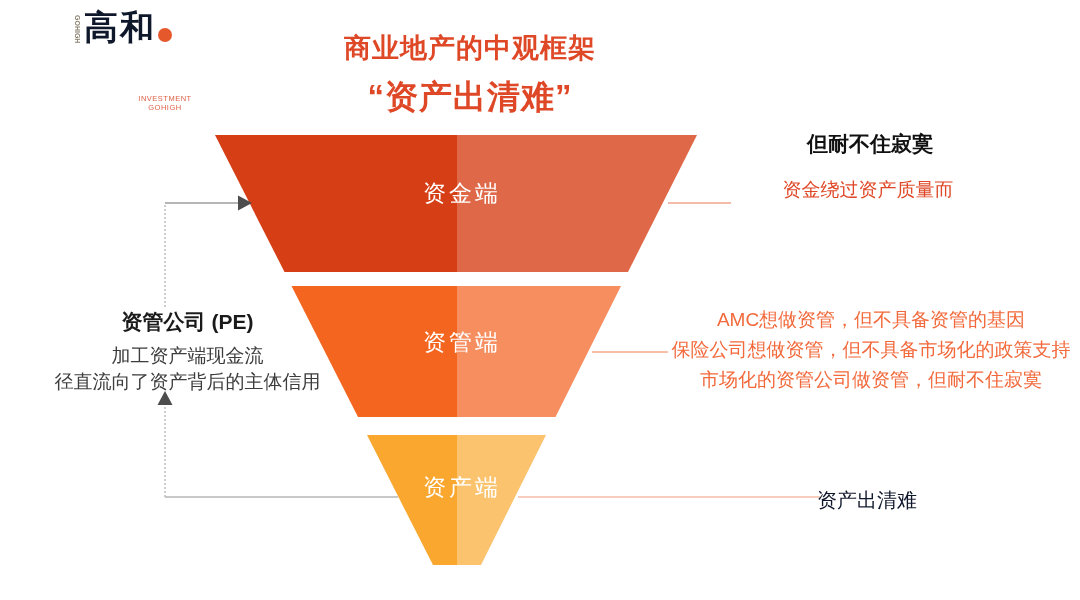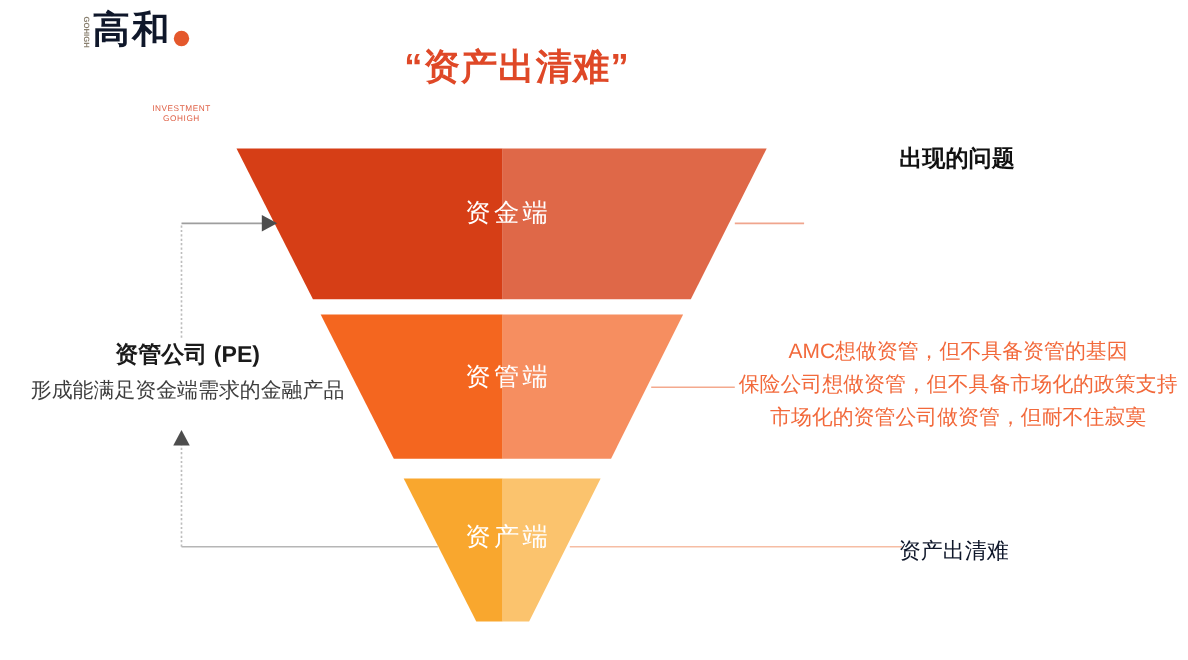--- a/index.html
+++ b/index.html
@@ -23,21 +23,21 @@
   #title { position: absolute; left: 290px; top: 30px; width: 360px; text-align: center; color: #df4827; }
   .title-line1 { font-size: 27px; font-weight: bold; letter-spacing: 1px; }
   .title-line2 { font-size: 33px; font-weight: bold; margin-top: 9px; letter-spacing: 1px; }
 
   
   #diagram { position: absolute; left: 0; top: 0; width: 1080px; height: 600px; }
   .funnel-label { font-family: "Liberation Sans", "DejaVu Sans", sans-serif; font-size: 23px;
     fill: #ffffff; letter-spacing: 3px; text-anchor: middle; }
 
   
-  #left-annotation { position: absolute; left: 18px; top: 308px; width: 305px; text-align: center; }
+  #left-annotation { position: absolute; left: 35px; top: 308px; width: 305px; text-align: center; }
   .left-title { font-size: 21px; font-weight: bold; color: #1a1a1a; margin-bottom: 7px; }
   .left-line { font-size: 19px; color: #3d3d3d; line-height: 26px; }
 
   
   #right-heading { position: absolute; left: 770px; top: 130px; width: 200px; text-align: center;
     font-size: 21px; font-weight: bold; color: #111111; }
   #issue-capital { position: absolute; left: 703px; top: 175px; width: 330px; text-align: center;
     font-size: 19px; color: #df4827; line-height: 29px; }
   #issue-mgmt { position: absolute; left: 660px; top: 305px; width: 422px; text-align: center;
     font-size: 19px; color: #f2693b; line-height: 30px; }
@@ -50,20 +50,21 @@
   <div class="logo-vertical">GOHIGH</div>
   <div class="logo-cn">高和</div>
   <div class="logo-dot"></div>
   <div class="logo-sub">
     <div>INVESTMENT</div>
     <div>GOHIGH</div>
   </div>
 </div>
 
 <div id="title">
+  <div class="title-line1">商业地产的中观框架</div>
   <div class="title-line2">“资产出清难”</div>
 </div>
 
 <svg id="diagram" viewBox="0 0 1080 600" xmlns="http://www.w3.org/2000/svg">
 
   <polygon points="215,135 457,135 457,272 284.5,272" fill="#d63e16"></polygon>
   <polygon points="457,135 697,135 628,272 457,272" fill="#df6848"></polygon>
 
   <polygon points="291.5,286 457,286 457,417 358,417" fill="#f4661f"></polygon>
   <polygon points="457,286 621,286 555.5,417 457,417" fill="#f68e60"></polygon>
@@ -82,26 +83,28 @@
   <line x1="165" y1="203" x2="239" y2="203" stroke="#9e9e9e" stroke-width="1.5"></line>
   <polygon points="238,195.5 238,210.5 252,203" fill="#4d4d4d"></polygon>
 
   <line x1="668" y1="203" x2="731" y2="203" stroke="#f0a58d" stroke-width="1.5"></line>
   <line x1="592" y1="352" x2="668" y2="352" stroke="#f4a98e" stroke-width="1.5"></line>
   <line x1="518" y1="497" x2="820" y2="497" stroke="#f6bda4" stroke-width="1.5"></line>
 </svg>
 
 <div id="left-annotation">
   <div class="left-title">资管公司 (PE)</div>
-  <div class="left-line">形成能满足资金端需求的金融产品</div>
+  <div class="left-line">加工资产端现金流</div>
+  <div class="left-line">径直流向了资产背后的主体信用</div>
 </div>
 
-<div id="right-heading">出现的问题</div>
+<div id="right-heading">但耐不住寂寞</div>
 
 <div id="issue-capital">
+  <div>资金绕过资产质量而</div>
 </div>
 
 <div id="issue-mgmt">
   <div>AMC想做资管，但不具备资管的基因</div>
   <div>保险公司想做资管，但不具备市场化的政策支持</div>
   <div>市场化的资管公司做资管，但耐不住寂寞</div>
 </div>
 
 <div id="issue-asset">资产出清难</div>
 

